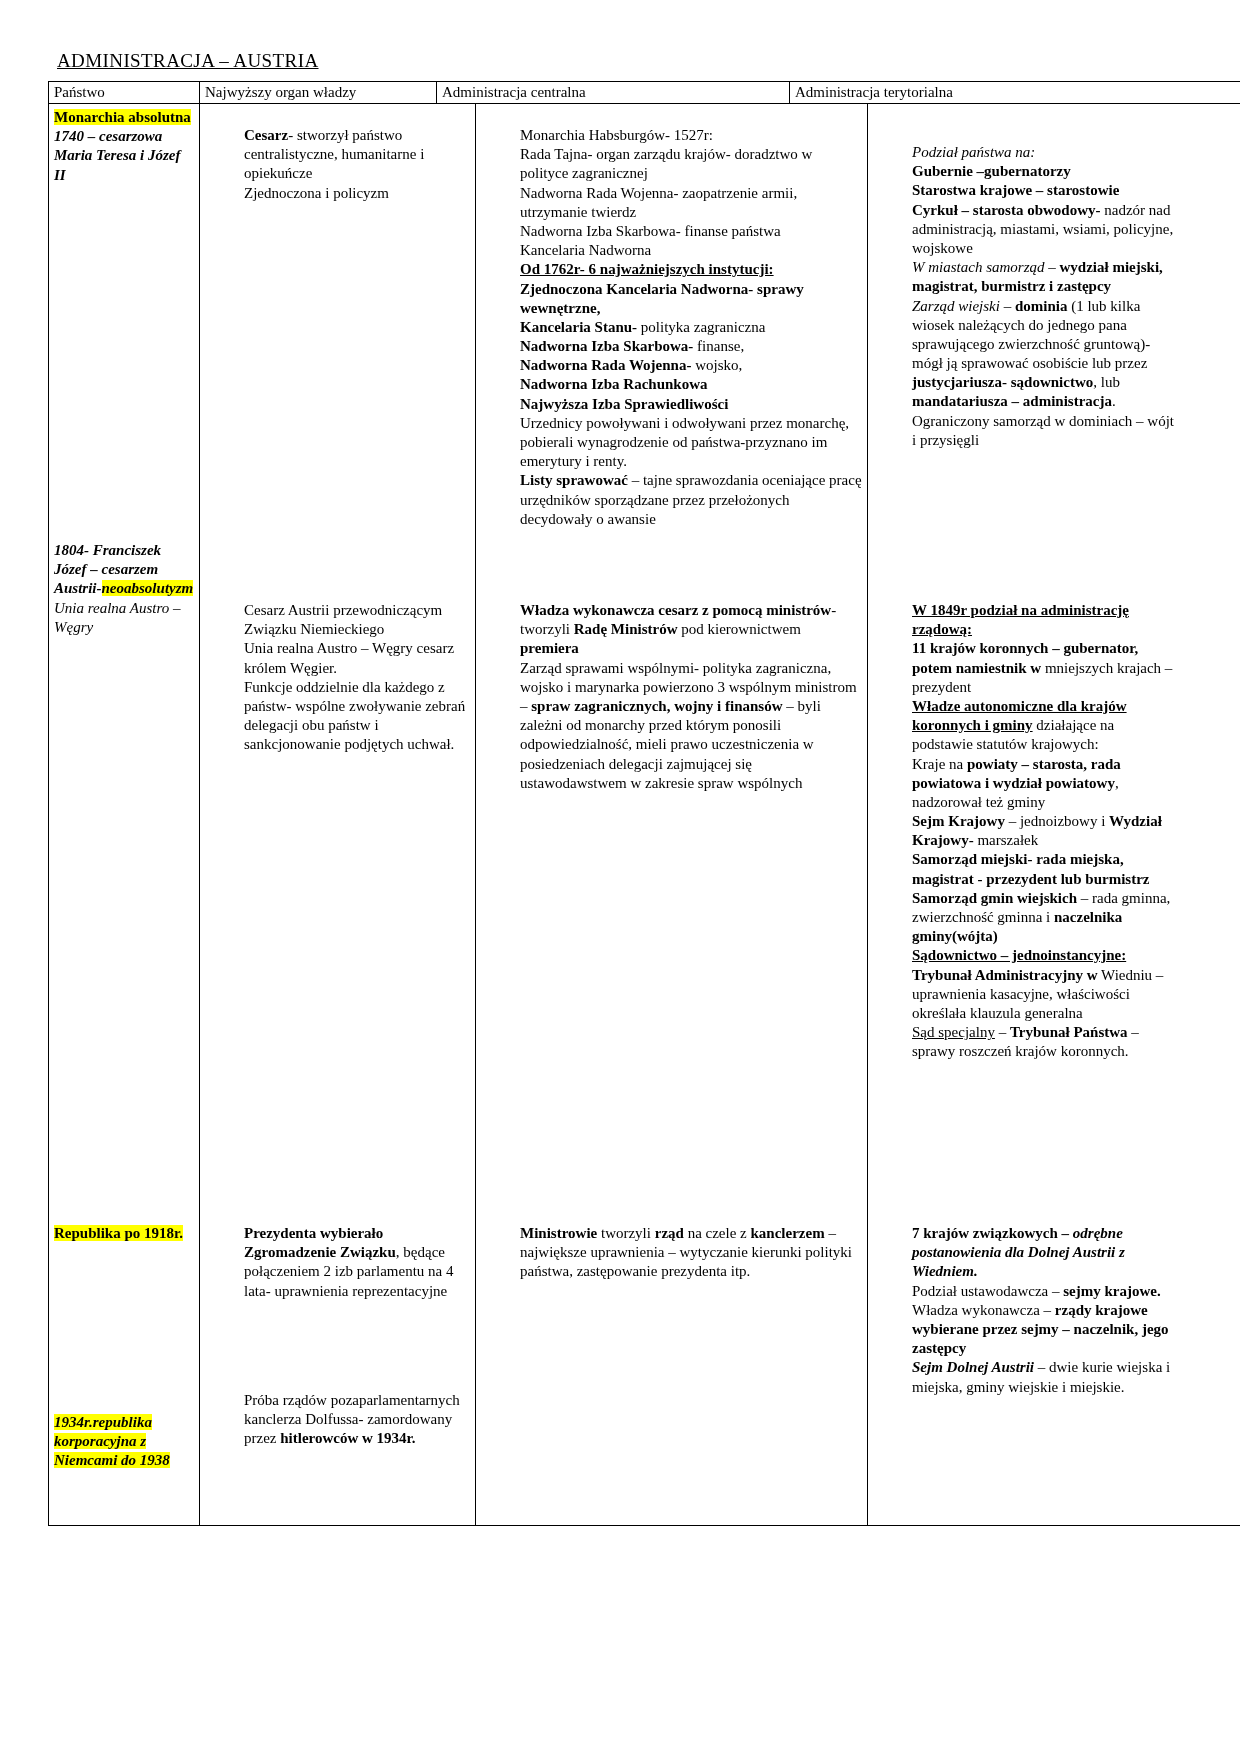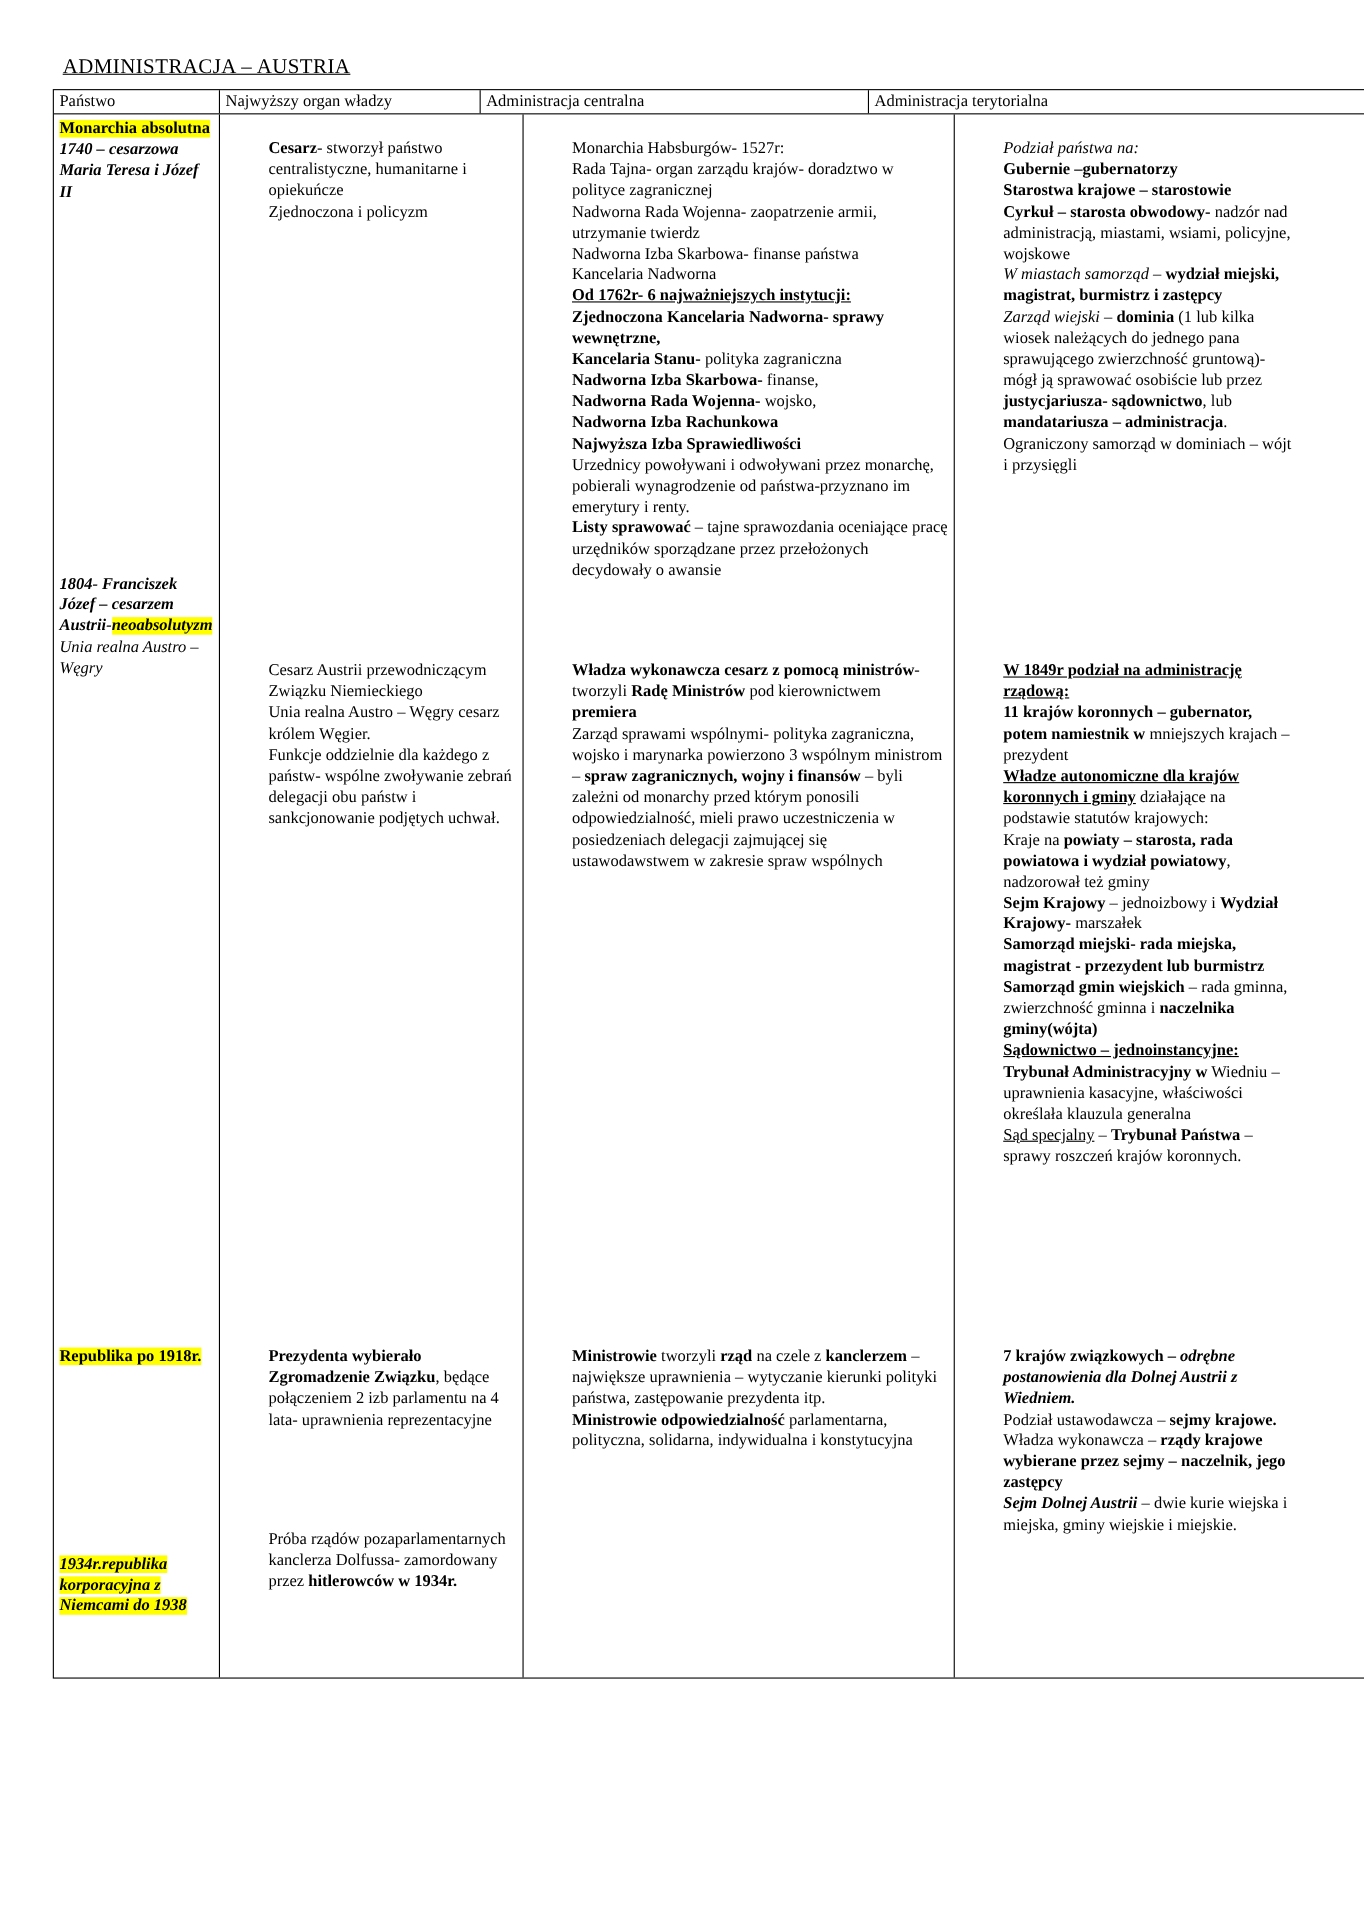--- a/index.html
+++ b/index.html
@@ -59,21 +59,21 @@
       <div class="th">Administracja terytorialna</div>
     </div>
 
     <div class="tbody">
 
       <div class="td">
         <div class="block" style="top:4px">
             <div class="para"><span class="b hl">Monarchia absolutna</span></div>
             <div class="para"><span class="b i">1740 –  cesarzowa Maria Teresa i Józef II</span></div>
           </div>
-        <div class="block" style="top:418px">
+        <div class="block" style="top:437px">
             <div class="para"><span class="b i">1804- Franciszek Józef – cesarzem Austrii-</span><span class="b i hl">neoabsolutyzm</span></div>
             <div class="para"><span class="i">Unia realna Austro – Węgry</span></div>
           </div>
         <div class="block" style="top:1120px">
             <div class="para"><span class="b hl">Republika po 1918r.</span></div>
           </div>
         <div class="block" style="top:1309px">
             <div class="para"><span class="b i hl">1934r.republika korporacyjna z Niemcami do 1938</span></div>
           </div>
       </div>
@@ -112,26 +112,25 @@
             <div class="para"><span class="b">Najwyższa Izba Sprawiedliwości</span></div>
             <div class="para"><span>Urzednicy powoływani i odwoływani przez monarchę, pobierali wynagrodzenie od państwa-przyznano im emerytury i renty.</span></div>
             <div class="para"><span class="b">Listy sprawować</span><span> – tajne sprawozdania oceniające pracę urzędników sporządzane przez przełożonych decydowały o awansie</span></div>
           </div>
         <div class="block" style="top:497px">
             <div class="para"><span class="b">Władza wykonawcza cesarz z pomocą ministrów</span><span>- tworzyli </span><span class="b">Radę Ministrów</span><span> pod kierownictwem </span><span class="b">premiera</span></div>
             <div class="para"><span>Zarząd sprawami wspólnymi- polityka zagraniczna, wojsko i marynarka powierzono 3 wspólnym ministrom – </span><span class="b">spraw zagranicznych, wojny i finansów</span><span> – byli zależni od monarchy przed którym ponosili odpowiedzialność, mieli prawo uczestniczenia w posiedzeniach delegacji zajmującej się ustawodawstwem w zakresie spraw wspólnych</span></div>
           </div>
         <div class="block" style="top:1120px">
             <div class="para"><span class="b">Ministrowie</span><span> tworzyli </span><span class="b">rząd</span><span> na czele z </span><span class="b">kanclerzem</span><span> – największe uprawnienia – wytyczanie kierunki polityki państwa, zastępowanie prezydenta itp.</span></div>
-            <div class="para"><span class="b">Ministrowie odpowiedzialność</span><span> parlamentarna, polityczna, solidarna, indywidualna i konstytucyjna</span></div>
           </div>
       </div>
 
       <div class="td">
-        <div class="block" style="top:22px">
+        <div class="block" style="top:39px">
             <div class="para"><span class="i">Podział państwa na:</span></div>
             <div class="para"><span class="b">Gubernie –gubernatorzy</span></div>
             <div class="para"><span class="b">Starostwa krajowe – starostowie</span></div>
             <div class="para"><span class="b">Cyrkuł – starosta obwodowy-</span><span> nadzór nad administracją, miastami, wsiami, policyjne, wojskowe</span></div>
             <div class="para"><span class="i">W miastach samorząd</span><span> – </span><span class="b">wydział miejski, magistrat, burmistrz i zastępcy</span></div>
             <div class="para"><span class="i">Zarząd wiejski</span><span> – </span><span class="b">dominia</span><span> (1 lub kilka wiosek należących do jednego pana sprawującego zwierzchność gruntową)- mógł ją sprawować osobiście lub przez </span><span class="b">justycjariusza- sądownictwo</span><span>, lub </span><span class="b">mandatariusza – administracja</span><span>.</span></div>
             <div class="para"><span>Ograniczony samorząd w dominiach – wójt i przysięgli</span></div>
           </div>
         <div class="block" style="top:497px">
             <div class="para"><span class="b u">W 1849r podział na  administrację rządową:</span></div>

